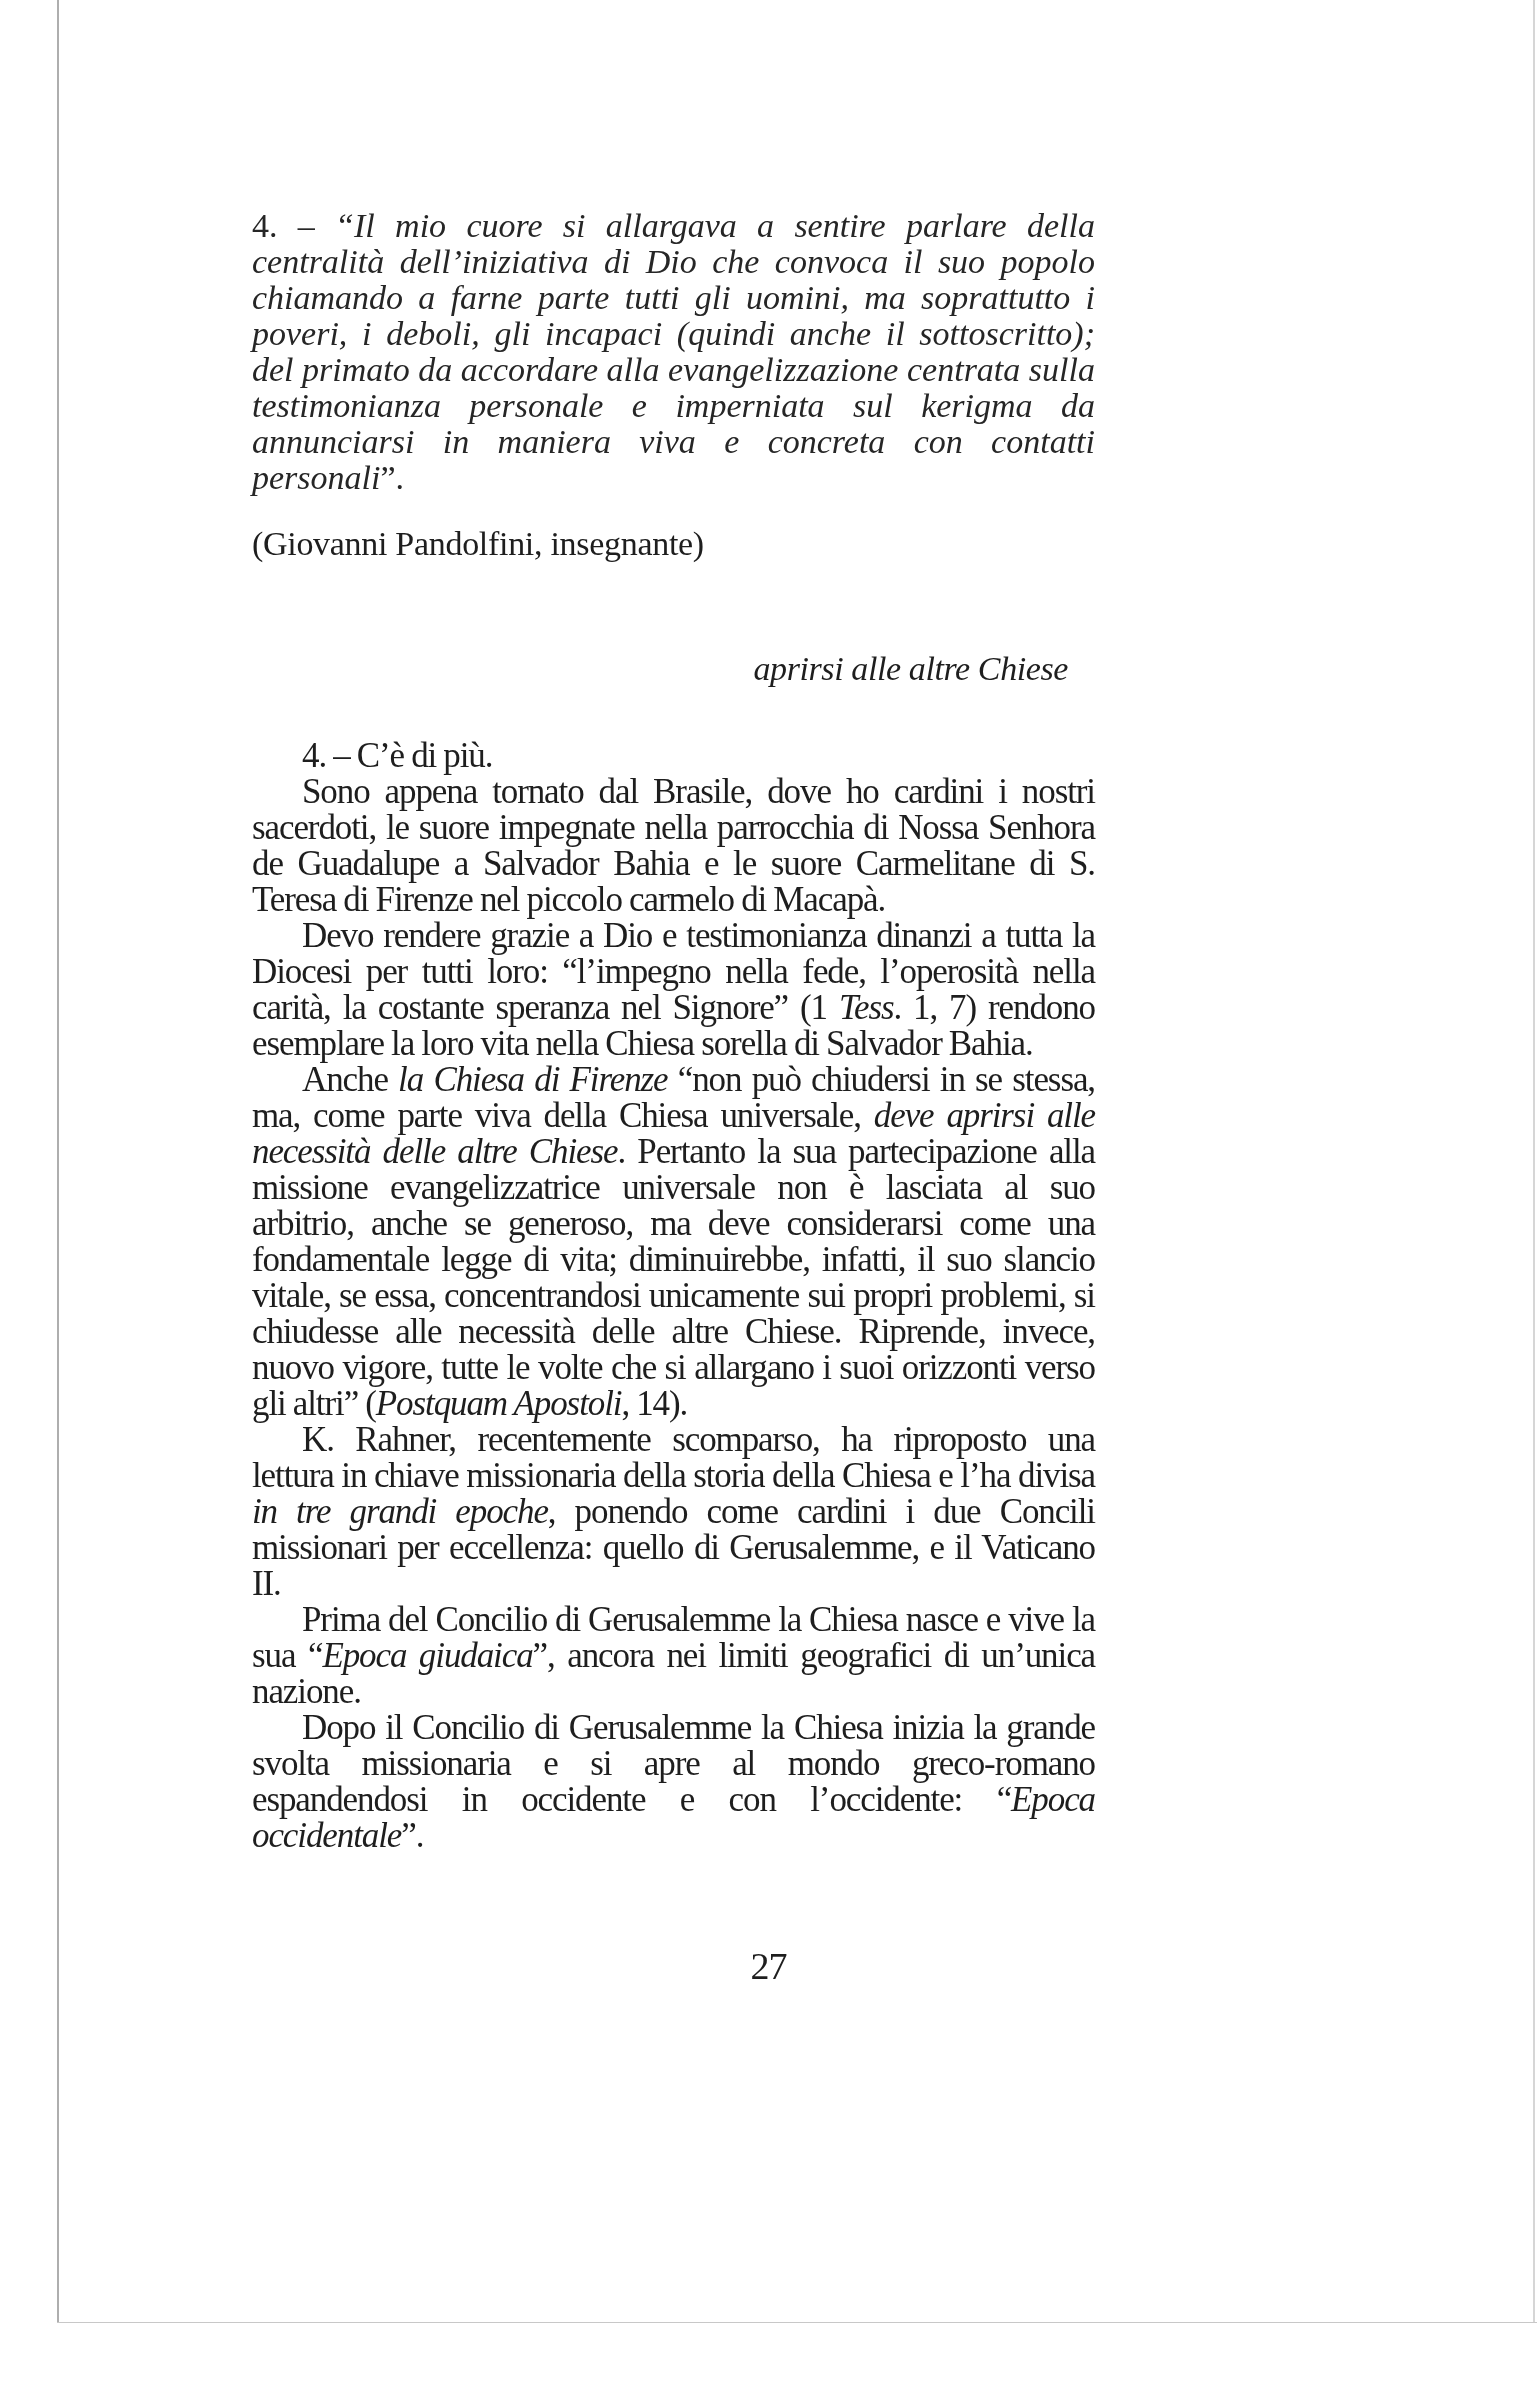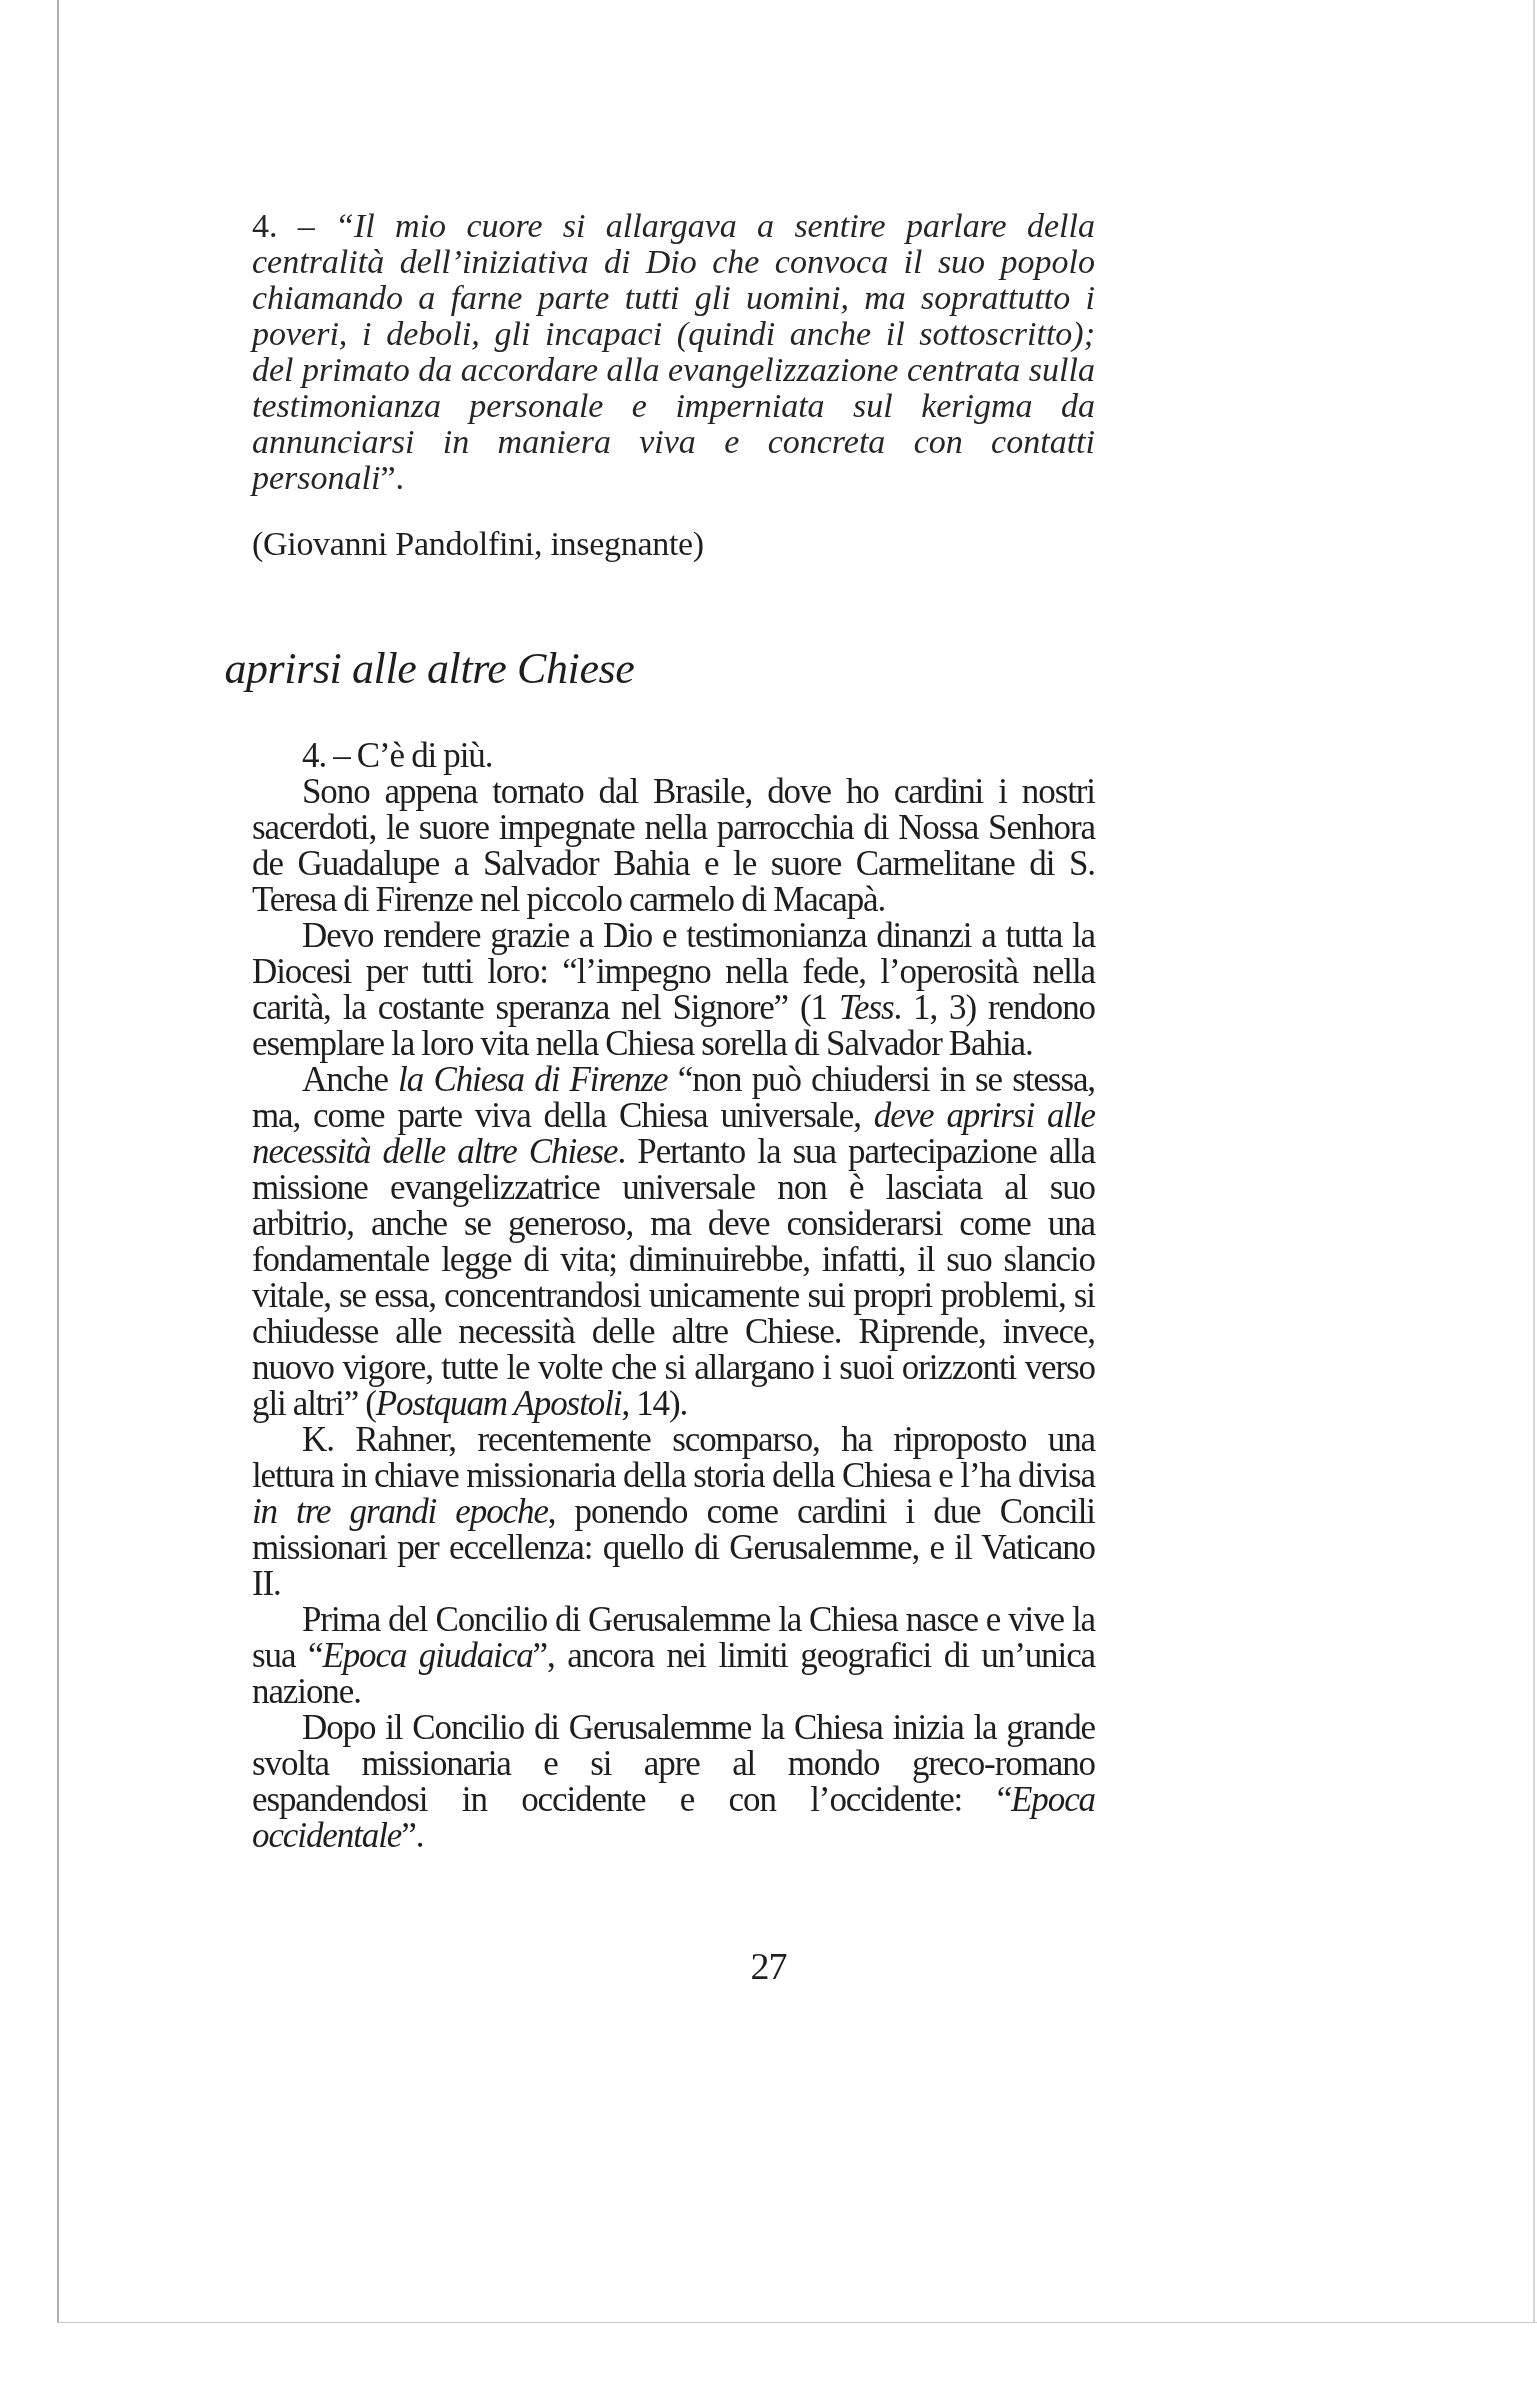--- a/index.html
+++ b/index.html
@@ -59,25 +59,25 @@
     }
     .attribution {
       top: 526px;
       font-size: 34px;
       line-height: 35px;
       letter-spacing: -0.3px;
     }
     .subheading {
       position: absolute;
       top: 650px;
-      left: 234px;
+      left: 225px;
       width: 843px;
-      text-align: left;
+      text-align: right;
       font-style: italic;
-      font-size: 44px;
+      font-size: 34px;
       line-height: 38px;
       letter-spacing: -0.4px;
       padding-left: 0;
     }
     .subheading span { display: inline-block; margin-left: -9.6px; }
     .body-text {
       top: 728px;
       font-size: 35px;
       line-height: 36px;
       text-align: justify;
@@ -117,21 +117,21 @@
   <span class="num">4. – </span><span>“Il mio cuore si allargava a sentire parlare della centralità dell’iniziativa di Dio che convoca il suo popolo chiamando a farne parte tutti gli uomini, ma soprattutto i poveri, i deboli, gli incapaci (quindi anche il sottoscritto); del primato da accordare alla evangelizzazione centrata sulla testimonianza personale e imperniata sul kerigma da annunciarsi in maniera viva e concreta con contatti personali</span><span class="num">”.</span>
 </div>
 
 <div class="text-block attribution">(Giovanni Pandolfini, insegnante)</div>
 
 <div class="subheading"><span>aprirsi alle altre Chiese</span></div>
 
 <div class="text-block body-text">
   <p class="first">4. – C’è di più.</p>
   <p>Sono appena tornato dal Brasile, dove ho cardini i nostri sacerdoti, le suore impegnate nella parrocchia di Nossa Senhora de Guadalupe a Salvador Bahia e le suore Carmelitane di S. Teresa di Firenze nel piccolo carmelo di Macapà.</p>
-  <p><span>Devo rendere grazie a Dio e testimonianza dinanzi a tutta la Diocesi per tutti loro: “l’impegno nella fede, l’operosità nella carità, la costante speranza nel Signore” (1 </span><em>Tess</em><span>. 1, 3) rendono esemplare la loro vita nella Chiesa sorella di Salvador Bahia.</span></p>
+  <p><span>Devo rendere grazie a Dio e testimonianza dinanzi a tutta la Diocesi per tutti loro: “l’impegno nella fede, l’operosità nella carità, la costante speranza nel Signore” (1 </span><em>Tess</em><span>. 1, 7) rendono esemplare la loro vita nella Chiesa sorella di Salvador Bahia.</span></p>
   <p><span>Anche </span><em>la Chiesa di Firenze</em><span> “non può chiudersi in se stessa, ma, come parte viva della Chiesa universale, </span><em>deve aprirsi alle necessità delle altre Chiese</em><span>. Pertanto la sua partecipazione alla missione evangelizzatrice universale non è lasciata al suo arbitrio, anche se generoso, ma deve considerarsi come una fondamentale legge di vita; diminuirebbe, infatti, il suo slancio vitale, se essa, concentrandosi unicamente sui propri problemi, si chiudesse alle necessità delle altre Chiese. Riprende, invece, nuovo vigore, tutte le volte che si allargano i suoi orizzonti verso gli altri” (</span><em>Postquam Apostoli</em><span>, 14).</span></p>
   <p><span>K. Rahner, recentemente scomparso, ha riproposto una lettura in chiave missionaria della storia della Chiesa e l’ha divisa </span><em>in tre grandi epoche</em><span>, ponendo come cardini i due Concili missionari per eccellenza: quello di Gerusalemme, e il Vaticano II.</span></p>
   <p><span>Prima del Concilio di Gerusalemme la Chiesa nasce e vive la sua “</span><em>Epoca giudaica</em><span>”, ancora nei limiti geografici di un’unica nazione.</span></p>
   <p><span>Dopo il Concilio di Gerusalemme la Chiesa inizia la grande svolta missionaria e si apre al mondo greco-romano espandendosi in occidente e con l’occidente: “</span><em>Epoca occidentale</em><span>”.</span></p>
 </div>
 
 <div class="page-number"><span>27</span></div>
 
 
 </body></html>

